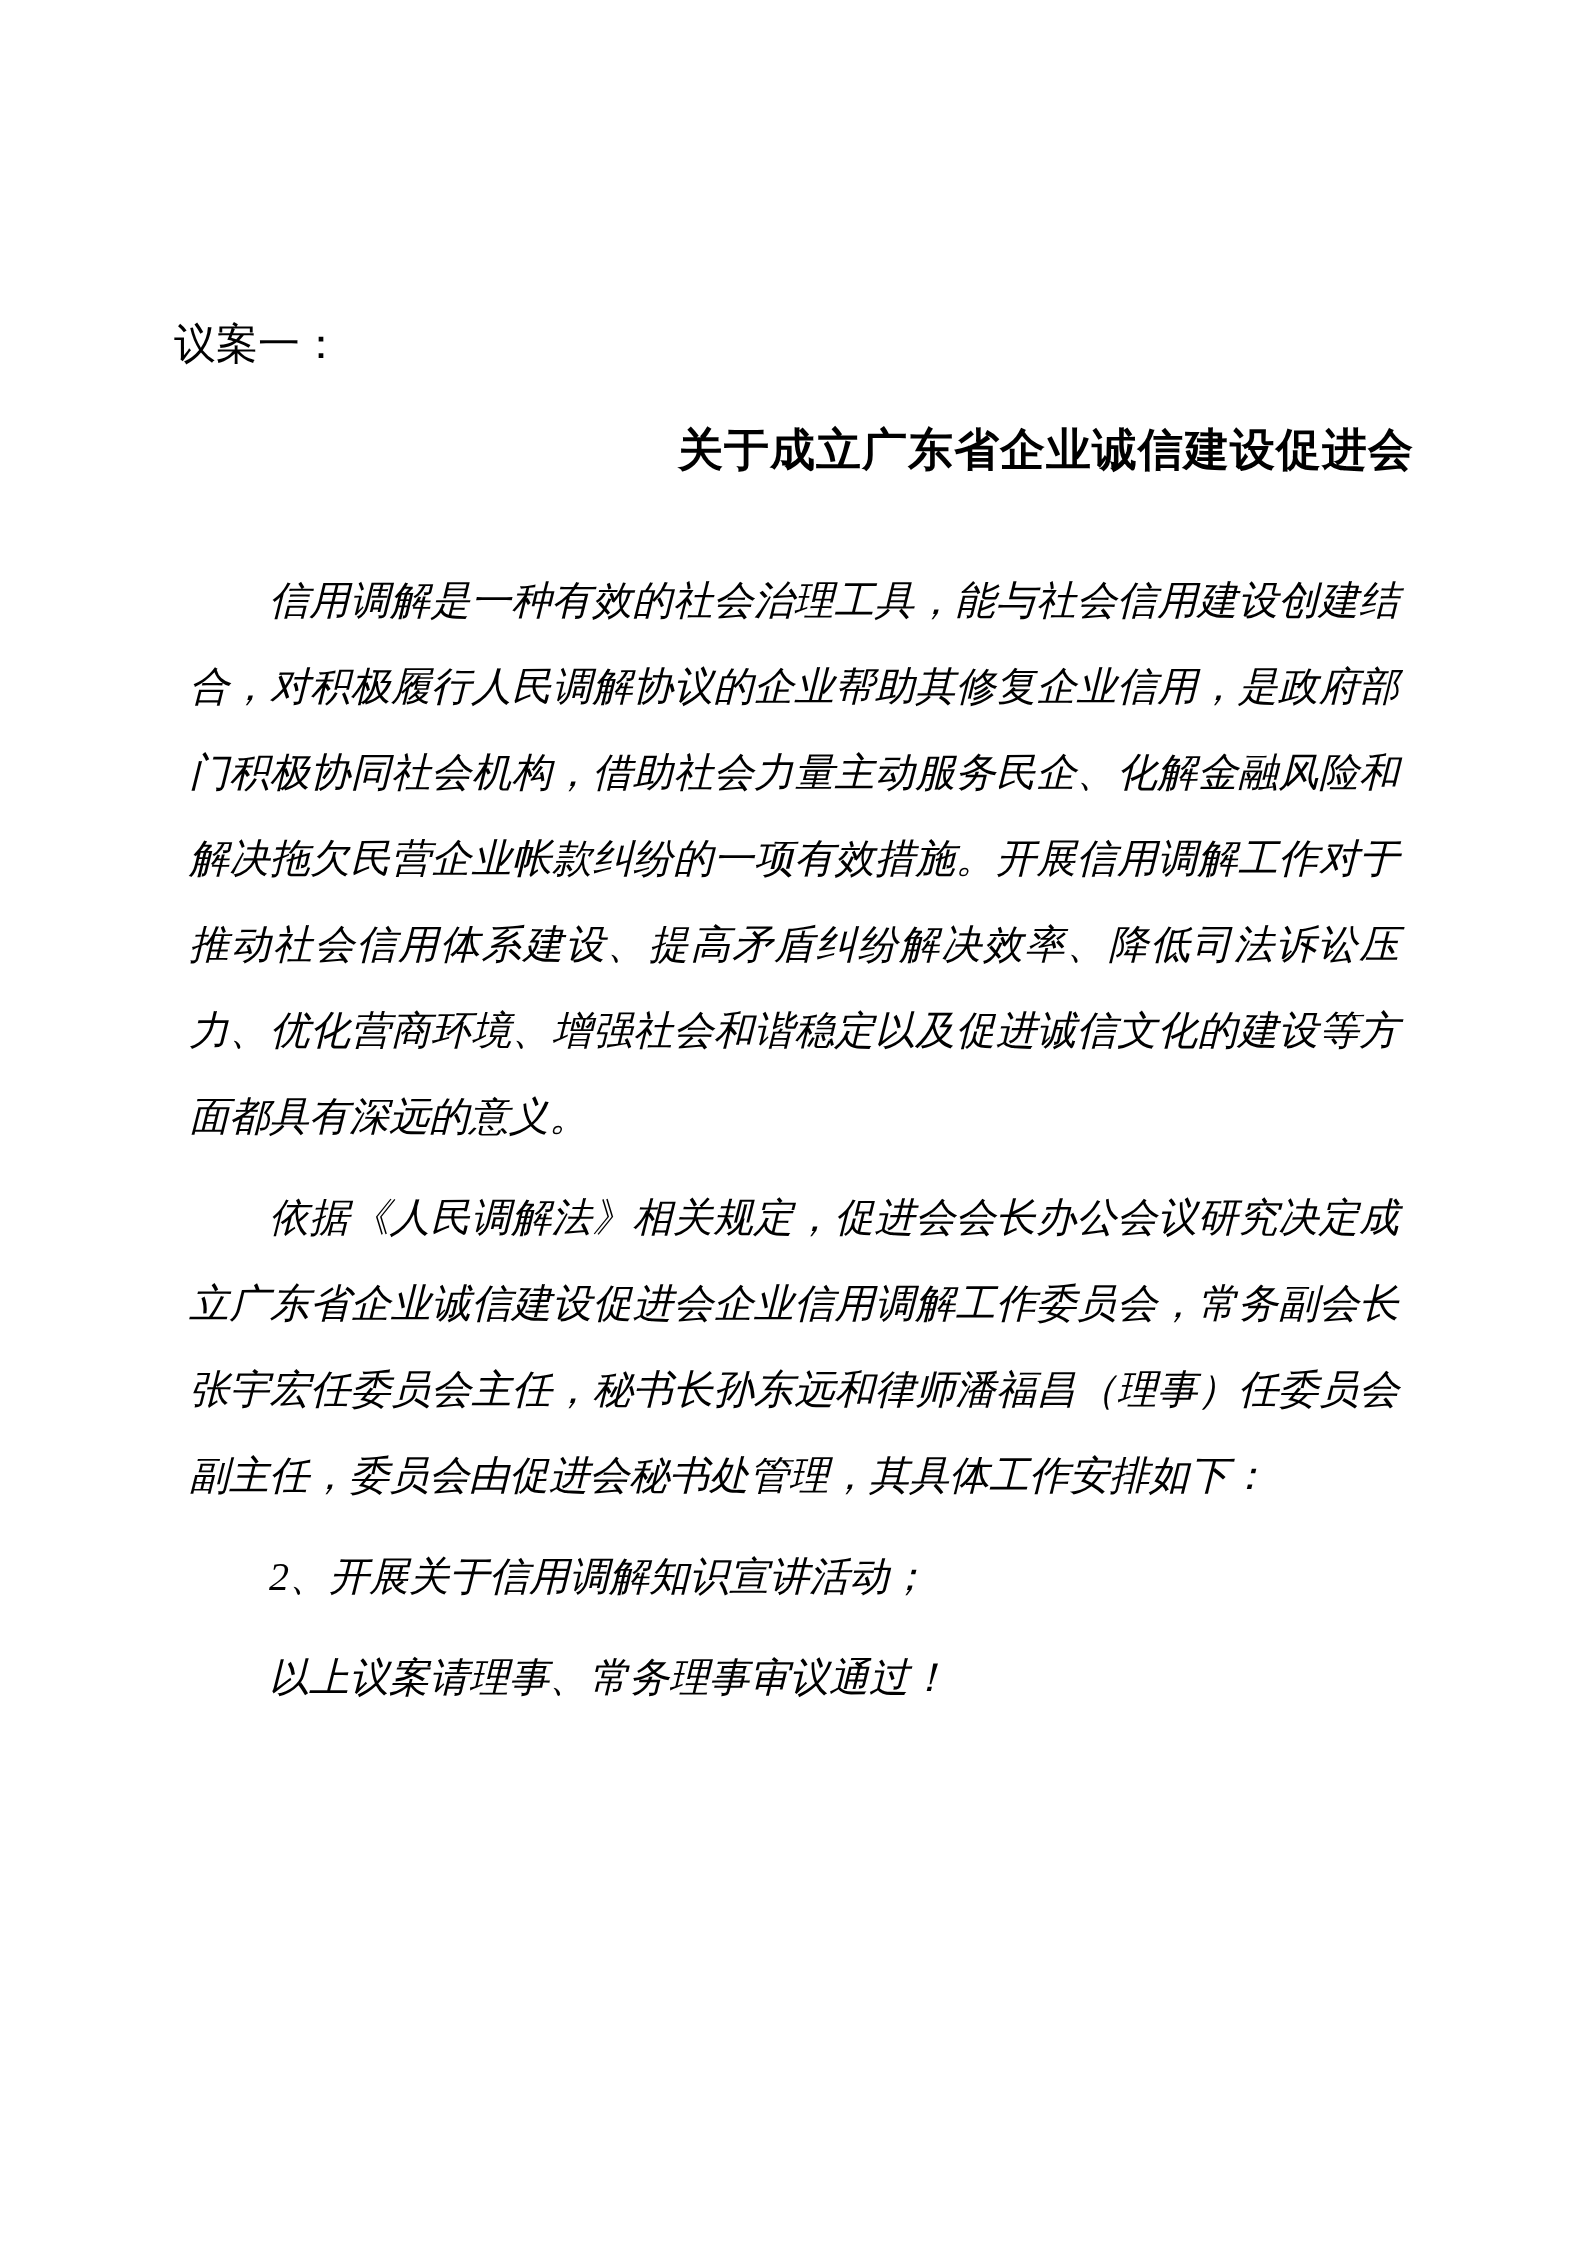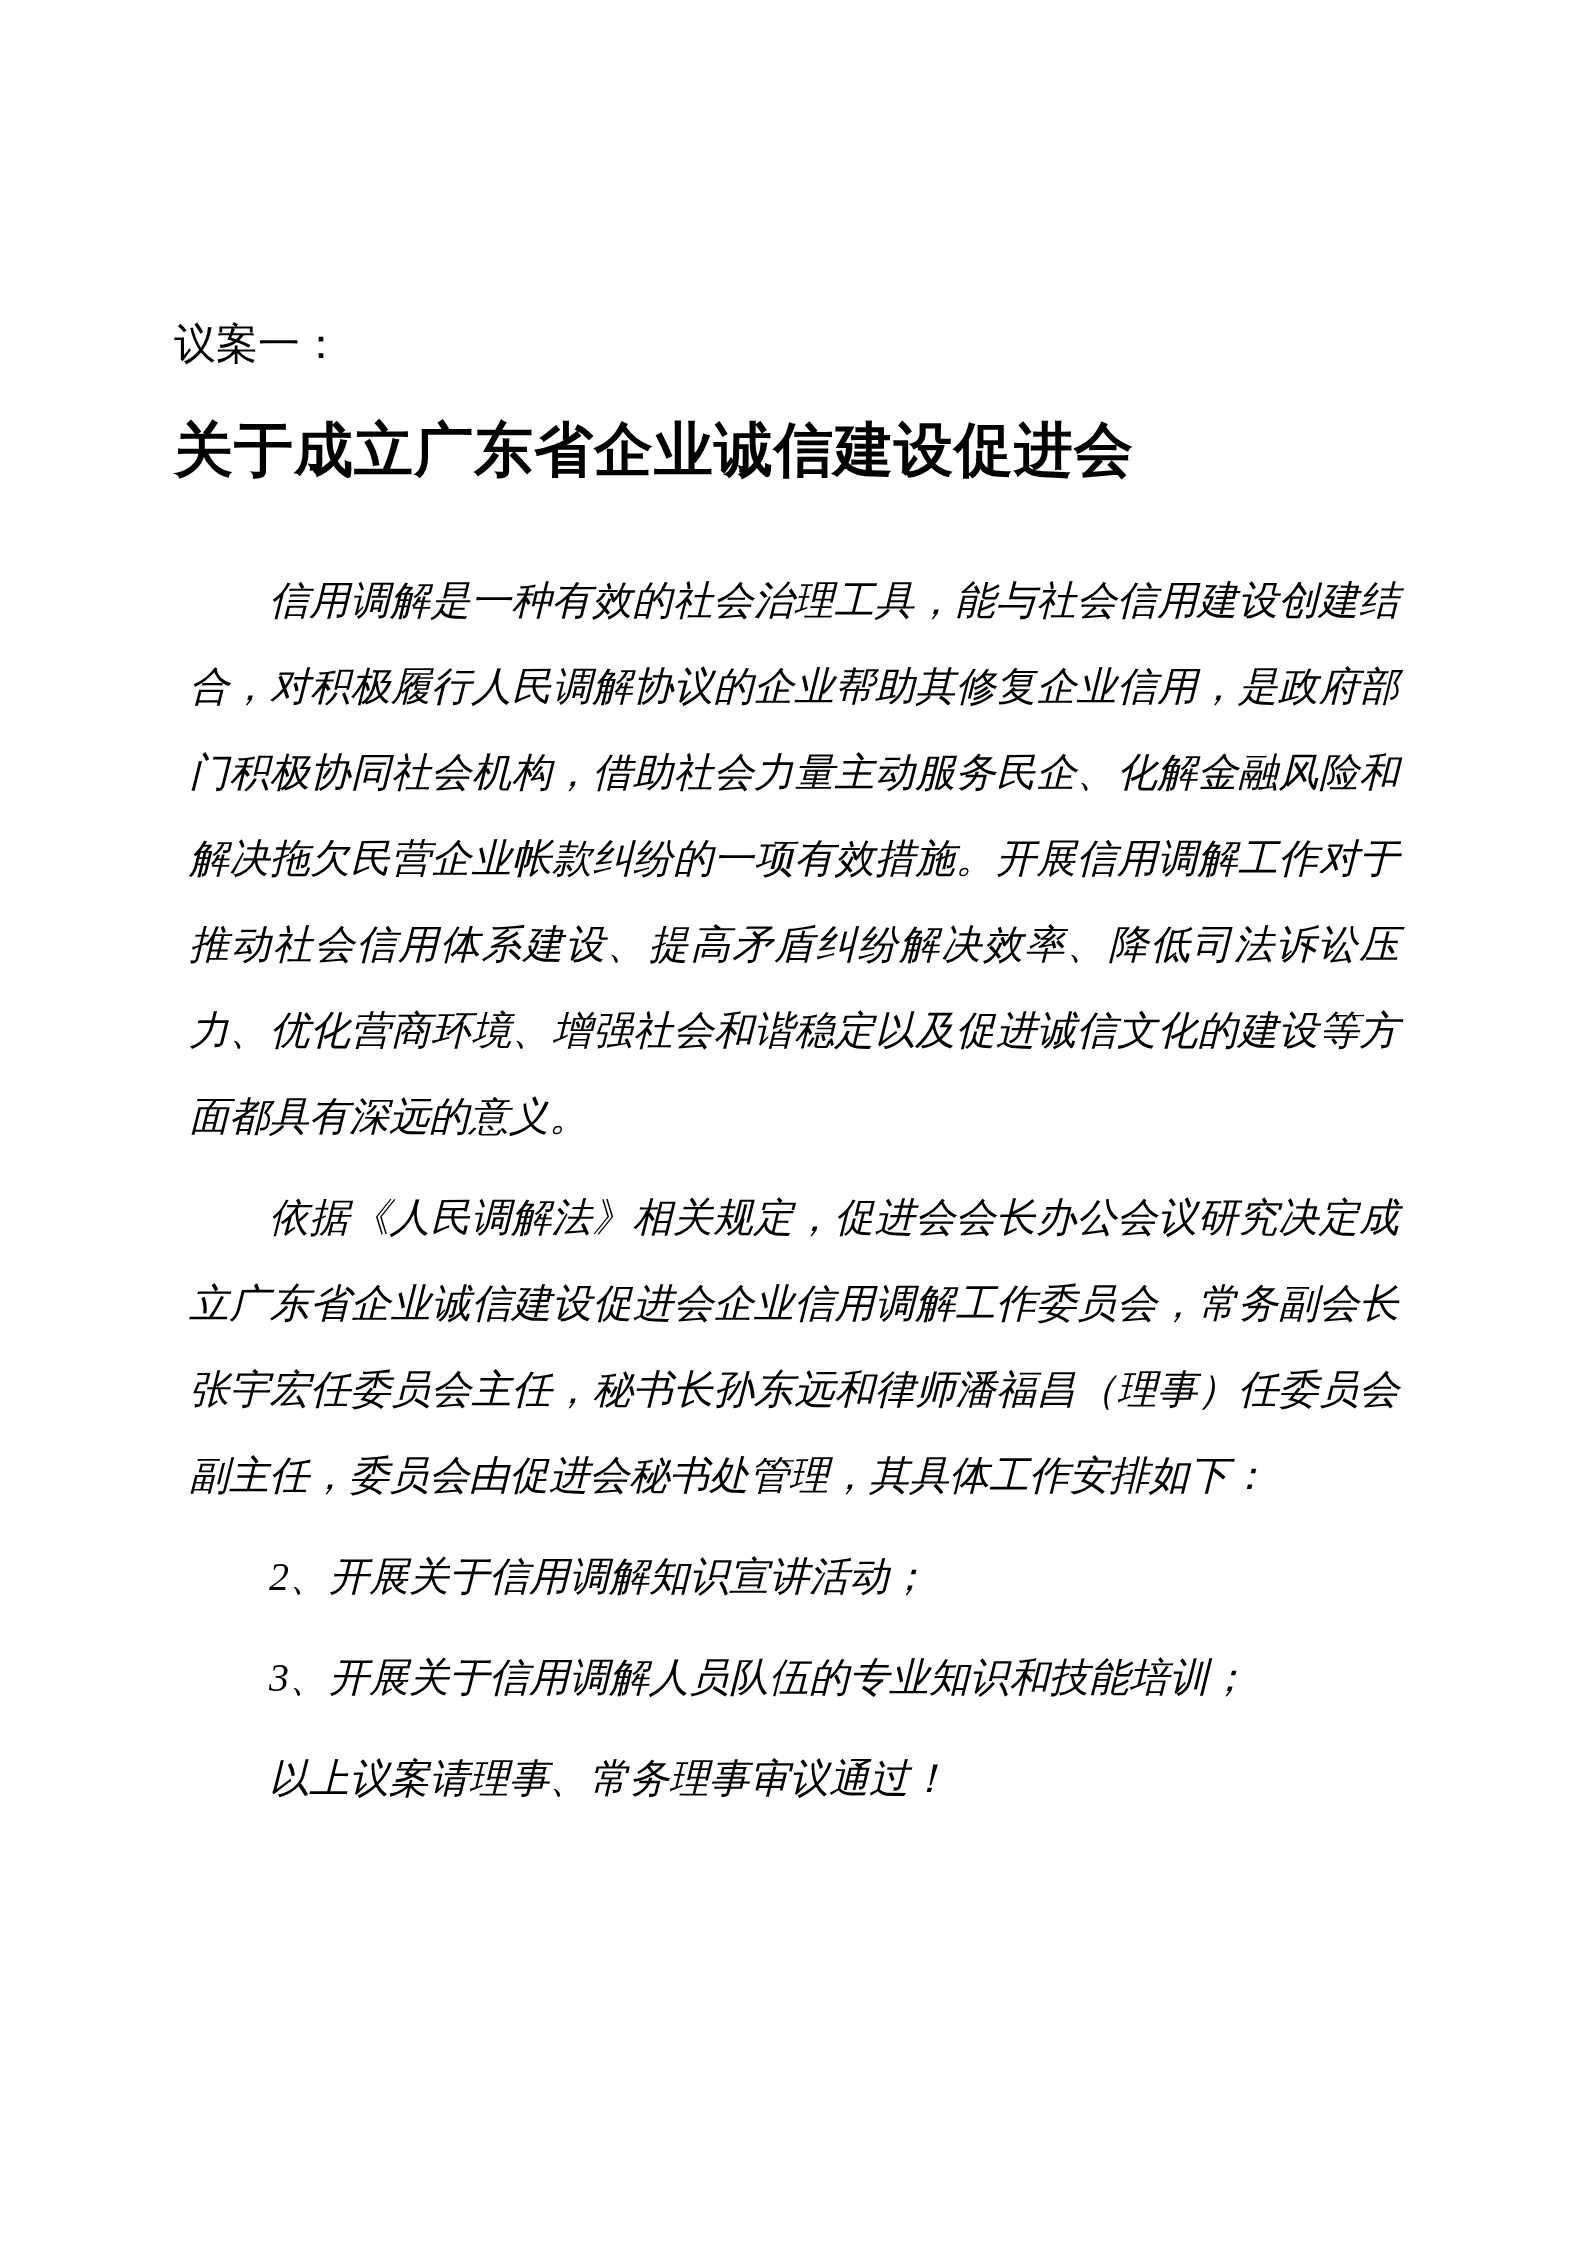--- a/index.html
+++ b/index.html
@@ -20,24 +20,24 @@
     overflow: hidden;
   }
   .doc-label {
     font-size: 42px;
     line-height: 52px;
     text-align: left;
     white-space: nowrap;
   }
   .doc-title {
     margin-top: 36px;
-    font-size: 59px;
+    font-size: 45px;
     font-weight: bold;
     line-height: 88px;
-    text-align: left;
+    text-align: right;
     letter-spacing: 1px;
   }
   .doc-body {
     margin-top: 64px;
     font-size: 40px;
     line-height: 86px;
     text-align: justify;
   }
   .doc-body p {
     margin: 15px;
@@ -54,16 +54,15 @@
   <div class="doc-label">议案一：</div>
 
   <div class="doc-title">
     <div>关于成立广东省企业诚信建设促进会</div>
   </div>
 
   <div class="doc-body">
     <p>信用调解是一种有效的社会治理工具，能与社会信用建设创建结合，对积极履行人民调解协议的企业帮助其修复企业信用，是政府部门积极协同社会机构，借助社会力量主动服务民企、化解金融风险和解决拖欠民营企业帐款纠纷的一项有效措施。开展信用调解工作对于推动社会信用体系建设、提高矛盾纠纷解决效率、降低司法诉讼压力、优化营商环境、增强社会和谐稳定以及促进诚信文化的建设等方面都具有深远的意义。</p>
     <p>依据《人民调解法》相关规定，促进会会长办公会议研究决定成立广东省企业诚信建设促进会企业信用调解工作委员会，常务副会长张宇宏任委员会主任，秘书长孙东远和律师潘福昌（理事）任委员会副主任，委员会由促进会秘书处管理，其具体工作安排如下：</p>
     <p>2、开展关于信用调解知识宣讲活动；</p>
-    <p>3、开展关于信用调解人员队伍的专业知识和技能培训；</p>
     <p>以上议案请理事、常务理事审议通过！</p>
   </div>
 </div>
 
 </body></html>

